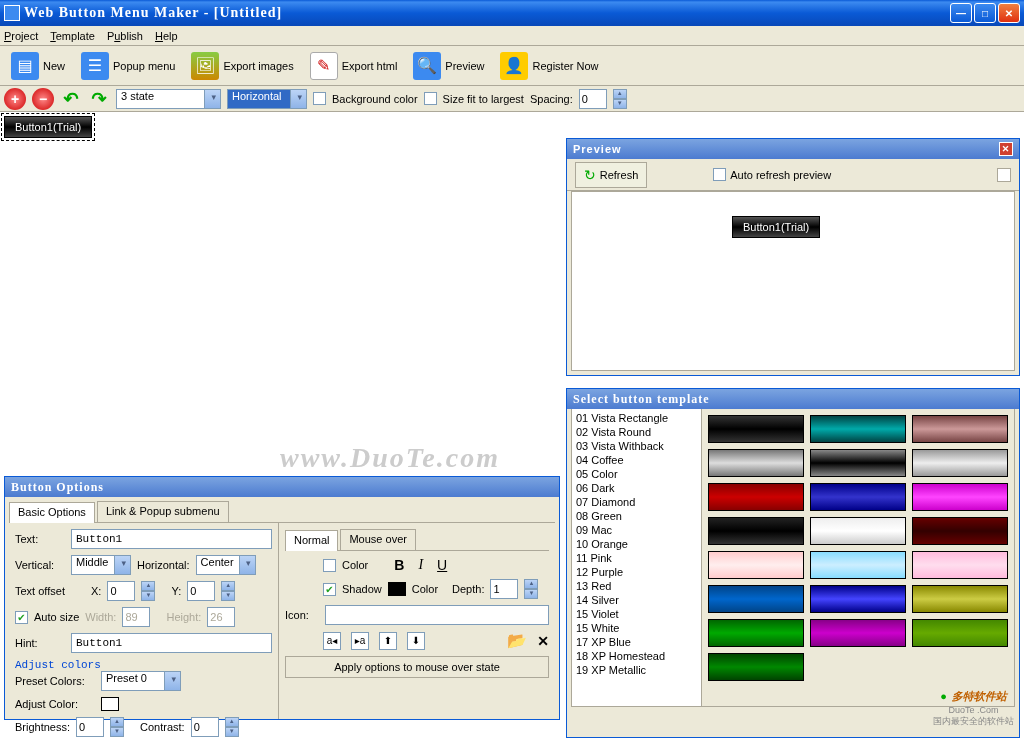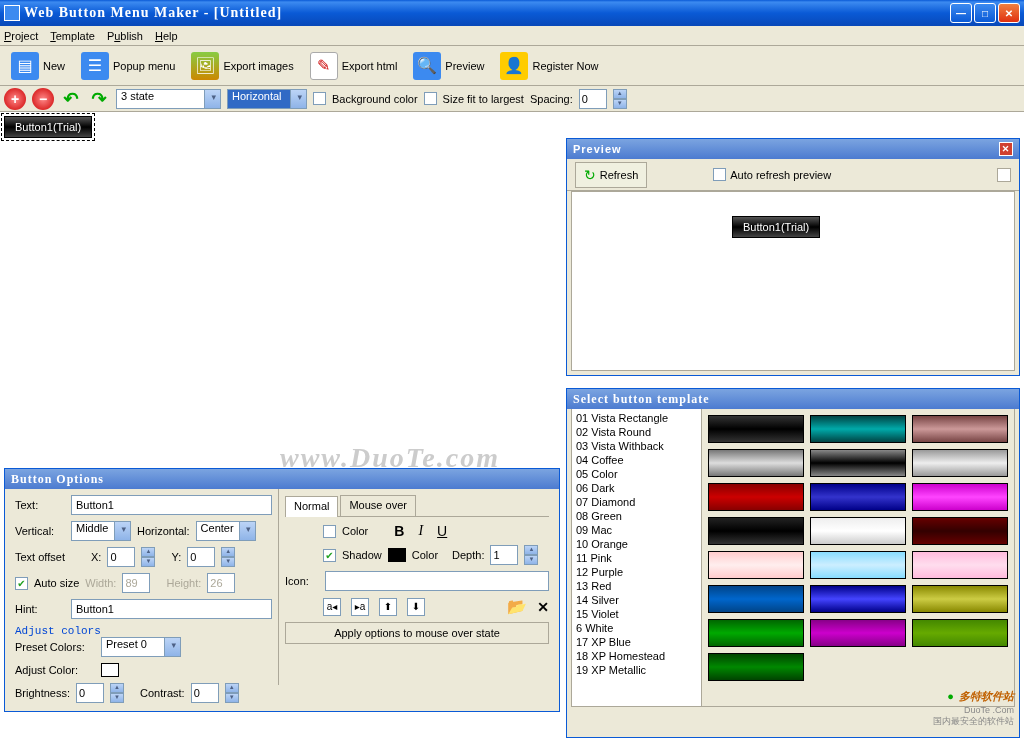--- a/index.html
+++ b/index.html
@@ -53,35 +53,35 @@
 .template-panel { top: 276px; left: 566px; width: 454px; height: 350px; }
 .tab-strip { height: 22px; margin: 4px 4px 0 4px; display: flex; border-bottom: 1px solid #aca899; }
 .tab { padding: 3px 8px; background: #ece9d8; border: 1px solid #aca899; border-bottom: none; margin-right: 2px; }
 .tab.active { background: #fff; position: relative; top: 1px; }
 .template-body { display: flex; height: calc(100% - 50px); margin: 0 4px 4px 4px; background: #fff; border: 1px solid #aca899; border-top: none; }
 .template-list { width: 130px; overflow: auto; border-right: 1px solid #aca899; padding: 2px; }
 .template-list div { padding: 1px 2px; white-space: nowrap; }
 .template-grid { flex: 1; padding: 6px; display: grid; grid-template-columns: repeat(3, 1fr); grid-auto-rows: 28px; gap: 6px; background: #ece9d8; overflow: auto; align-content: start; }
 .swatch { border: 1px solid #000; }
 
-.options-panel { top: 356px; left: 4px; width: 556px; height: 244px; }
+.options-panel { top: 364px; left: 4px; width: 556px; height: 244px; }
 .options-body { display: flex; height: calc(100% - 46px); margin: 0 4px 4px 4px; background: #ece9d8; }
 .opts-left { width: 270px; padding: 6px; border-right: 1px solid #aca899; }
 .opts-right { flex: 1; padding: 6px; }
 .row { display: flex; align-items: center; gap: 6px; margin-bottom: 6px; }
 .lbl { min-width: 50px; }
 .txt { border: 1px solid #7f9db9; background: #fff; padding: 2px 4px; height: 20px; }
-.wide { flex: 1; }
+.wide { flex: 1; font-family: Liberation Mono, monospace; }
 .fieldset-label { color: #0046d5; margin-top: 4px; font-family: Liberation Mono, monospace; }
 .disabled-txt { color: #aca899; }
 .btn-apply { width: 100%; text-align: center; padding: 4px; border: 1px solid #aca899; background: #ece9d8; margin-top: 6px;}
 .icon-sm { width: 18px; height: 18px; border: 1px solid #7f9db9; display: inline-flex; align-items: center; justify-content: center; font-size: 10px; background: #fff; }
 .color-sw { width: 18px; height: 14px; border: 1px solid #000; }
 
-.duote-logo { position: absolute; right: 10px; bottom: 10px; font-family: Arial; text-align: right; }
+.duote-logo { position: absolute; right: 10px; bottom: 10px; font-family: Arial; text-align: center; }
 .duote-logo .d1 { font-size: 18px; color: #c06000; font-weight: bold; font-style: italic; }
 .duote-logo .d2 { font-size: 9px; color: #888; }
 </style>
 </head>
 <body>
 
 <div class="titlebar">
   <div class="app-icon"></div>
   <div class="title">Web Button Menu Maker - [Untitled]</div>
   <div class="win-btns">
@@ -181,21 +181,21 @@
           <div>06 Dark</div>
           <div>07 Diamond</div>
           <div>08 Green</div>
           <div>09 Mac</div>
           <div>10 Orange</div>
           <div>11 Pink</div>
           <div>12 Purple</div>
           <div>13 Red</div>
           <div>14 Silver</div>
           <div>15 Violet</div>
-          <div>6 White</div>
+          <div>15 White</div>
           <div>17 XP Blue</div>
           <div>18 XP Homestead</div>
           <div>19 XP Metallic</div>
         </div>
       <div class="template-grid" id="tpl-grid">
           <div class="swatch" style="background: linear-gradient(rgb(51, 51, 51), rgb(0, 0, 0), rgb(51, 51, 51));"></div>
           <div class="swatch" style="background: linear-gradient(rgb(0, 68, 68), rgb(0, 170, 170), rgb(0, 68, 68));"></div>
           <div class="swatch" style="background: linear-gradient(rgb(119, 68, 68), rgb(204, 153, 153), rgb(119, 68, 68));"></div>
           <div class="swatch" style="background: linear-gradient(rgb(119, 119, 119), rgb(221, 221, 221), rgb(119, 119, 119));"></div>
           <div class="swatch" style="background: linear-gradient(rgb(136, 136, 136), rgb(0, 0, 0), rgb(136, 136, 136));"></div>
@@ -215,20 +215,24 @@
           <div class="swatch" style="background: linear-gradient(rgb(0, 102, 0), rgb(0, 170, 0), rgb(0, 102, 0));"></div>
           <div class="swatch" style="background: linear-gradient(rgb(136, 0, 136), rgb(204, 0, 204), rgb(136, 0, 136));"></div>
           <div class="swatch" style="background: linear-gradient(rgb(68, 136, 0), rgb(102, 170, 0), rgb(68, 136, 0));"></div>
           <div class="swatch" style="background: linear-gradient(rgb(0, 68, 0), rgb(0, 136, 0), rgb(0, 68, 0));"></div>
         </div>
     </div>
   </div>
 
   <div class="panel options-panel">
     <div class="panel-title">Button Options</div>
+    <div class="tab-strip" style="margin:4px 4px 0 4px">
+      <div class="tab active">Basic Options</div>
+      <div class="tab">Link &amp; Popup submenu</div>
+    </div>
     <div class="options-body">
       <div class="opts-left">
         <div class="row">
           <span class="lbl">Text:</span>
           <input class="txt wide" value="Button1" style="">
         </div>
         <div class="row">
           <span class="lbl">Vertical:</span>
           <div class="sel" style="width:60px"><span>Middle</span></div>
           <span>Horizontal:</span>

